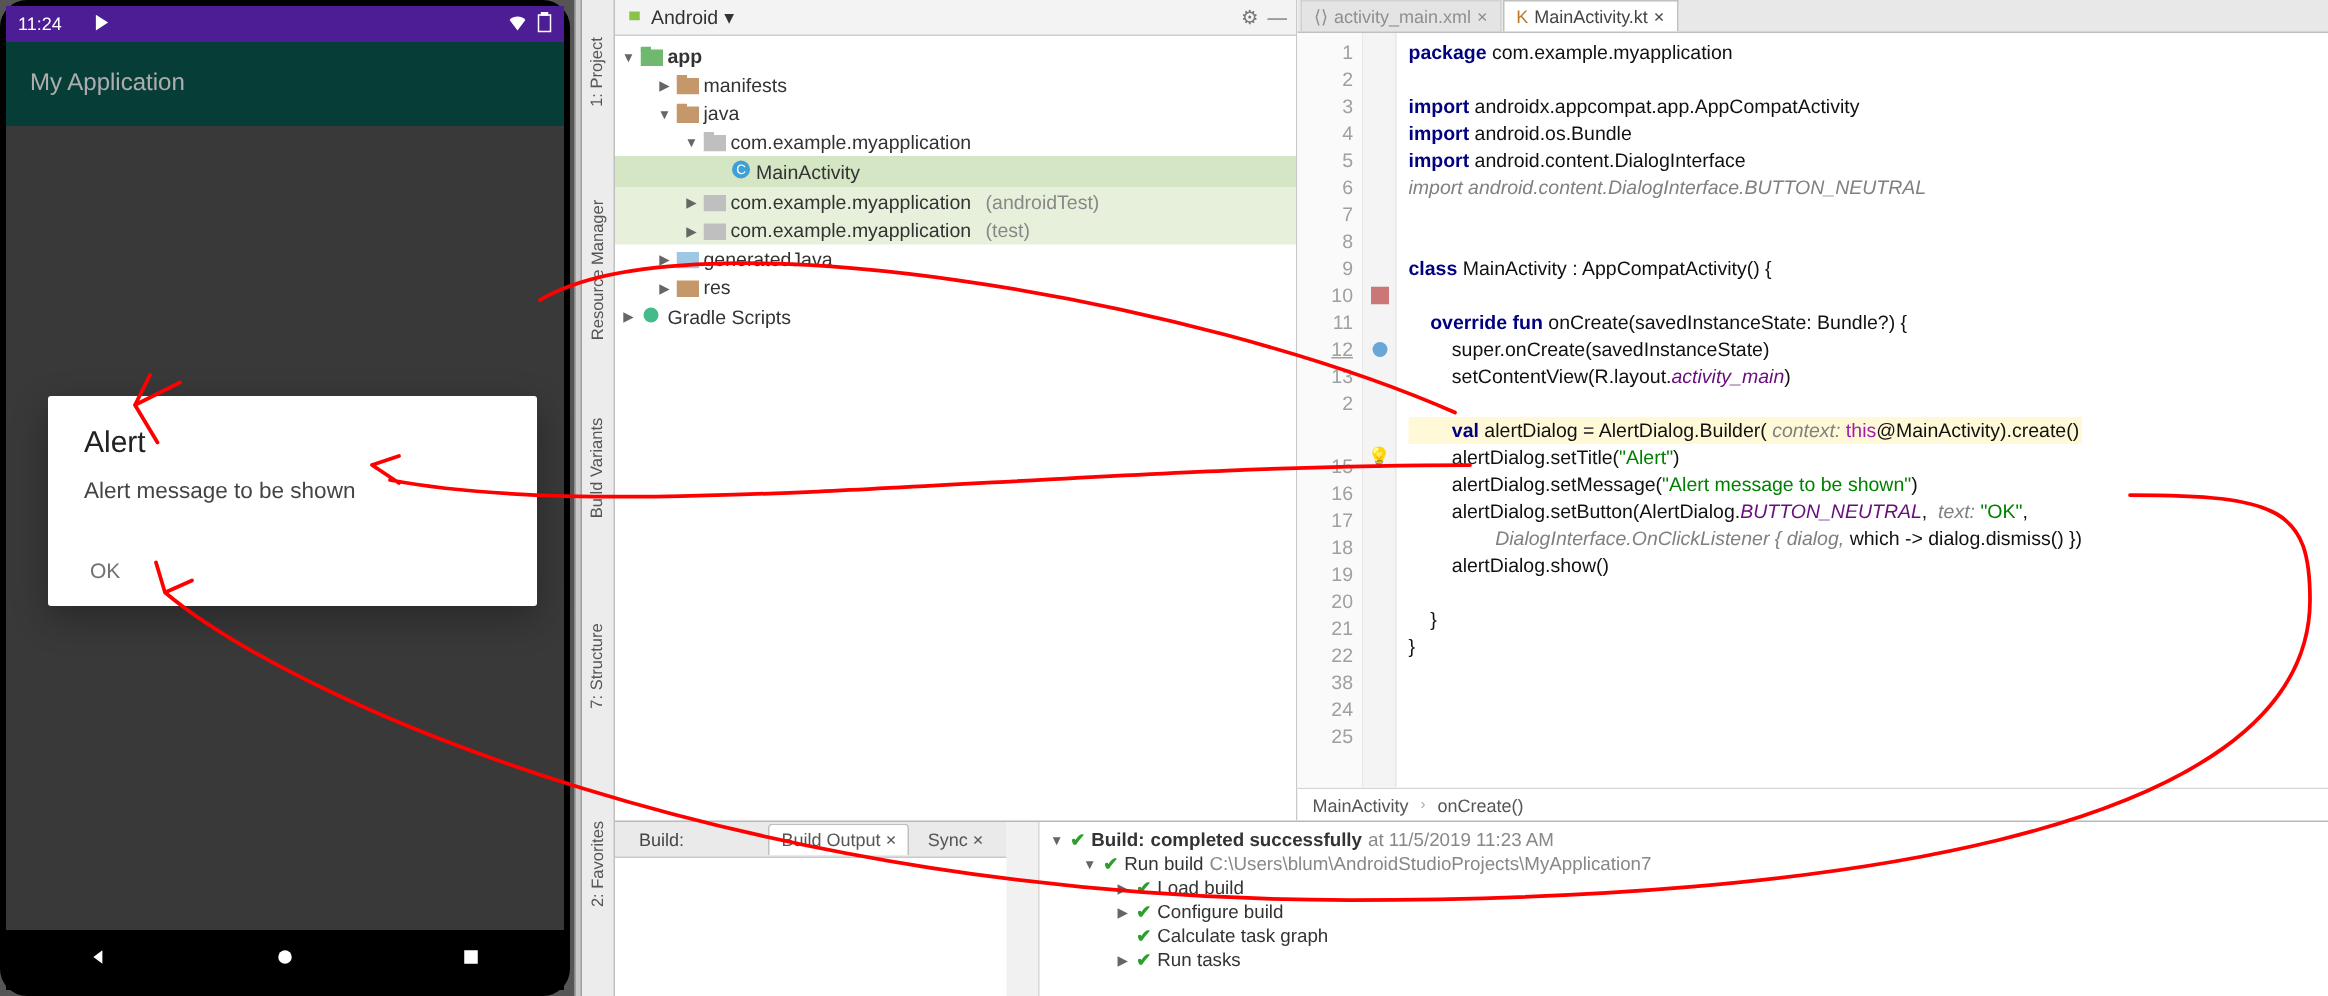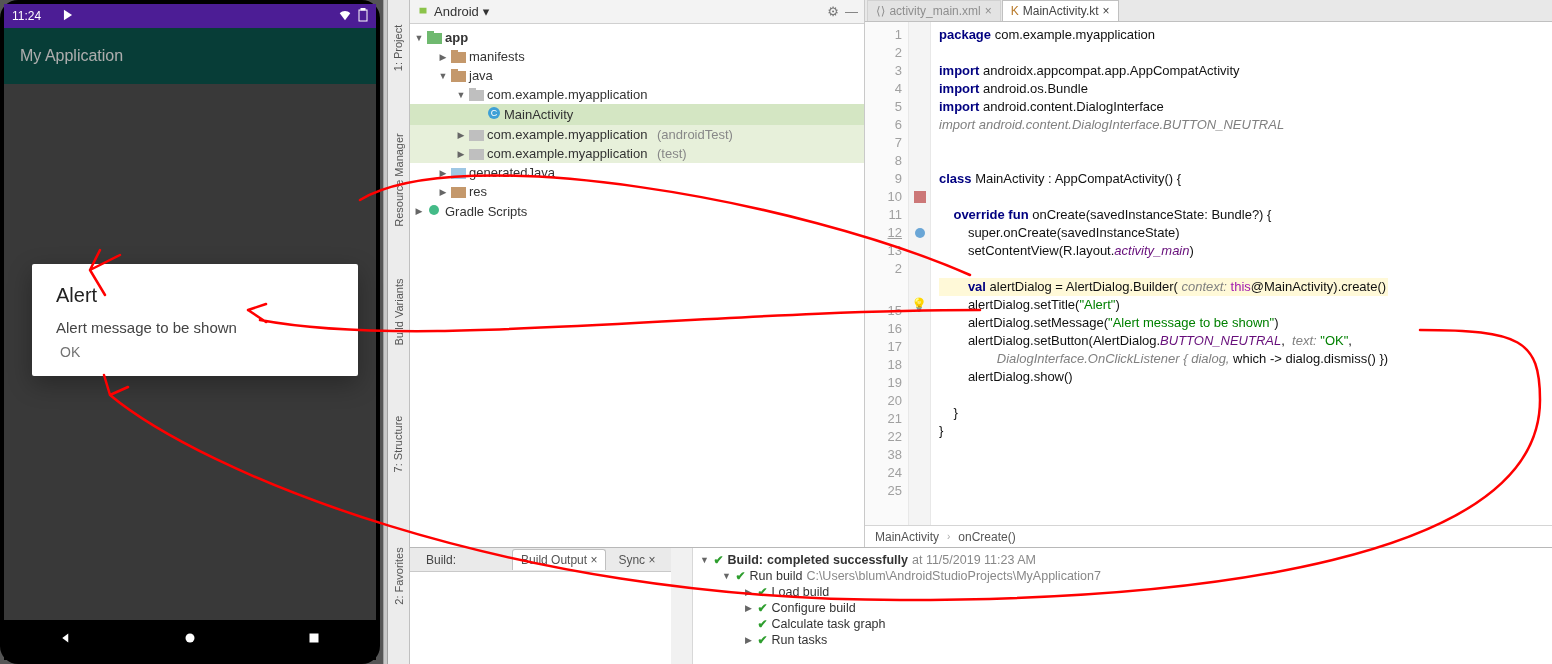--- a/index.html
+++ b/index.html
@@ -11,21 +11,21 @@
 .phone-screen { position:absolute; left:4px; top:4px; right:4px; bottom:4px; background:#000; }
 .phone-inner { position:absolute; inset:0; background:#555; }
 .status-bar { position:absolute; top:0; left:0; right:0; height:24px; background:#4c1d95; color:#fff; font-size:12px; display:flex; align-items:center; padding:0 8px; }
 .status-time { flex:0 0 auto; }
 .status-spacer { flex:1; }
 .status-icons { display:flex; gap:6px; align-items:center; }
 .app-bar { position:absolute; top:24px; left:0; right:0; height:56px; background:#0b5b52; color:#fff; display:flex; align-items:center; padding:0 16px; font-size:16px; font-weight:500; }
 .scrim { position:absolute; inset:0; background:rgba(0,0,0,.32); top:24px; }
 .dialog { position:absolute; left:28px; top:260px; width:326px; background:#fff; border-radius:2px; box-shadow:0 8px 24px rgba(0,0,0,.3); padding:20px 24px 8px; }
 .dialog-title { font-size:20px; font-weight:500; color:#222; margin-bottom:12px; }
-.dialog-msg { font-size:15px; color:#444; }
+.dialog-msg { font-size:15px; color:#444; margin-bottom:28px; }
 .dialog-actions { display:flex; }
 .dialog-btn { color:#737373; font-size:14px; font-weight:500; padding:8px 4px; cursor:pointer; }
 .nav-bar { position:absolute; bottom:0; left:0; right:0; height:40px; background:#000; display:flex; justify-content:space-around; align-items:center; }
 .nav-ico { width:18px; height:18px; }
 
 
 .divider { width:5px; height:100%; background:#c9c9c9; border-left:1px solid #a0a0a0; border-right:1px solid #a0a0a0; cursor:col-resize; flex:none; }
 .left-rail { width:22px; height:100%; background:#ececec; border-right:1px solid #c0c0c0; flex:none; display:flex; flex-direction:column; align-items:center; padding-top:2px; gap:40px; font-size:11px; color:#555; }
 .rail-item { transform:rotate(-90deg); white-space:nowrap; transform-origin:center; padding:40px 0; cursor:pointer; }
 

